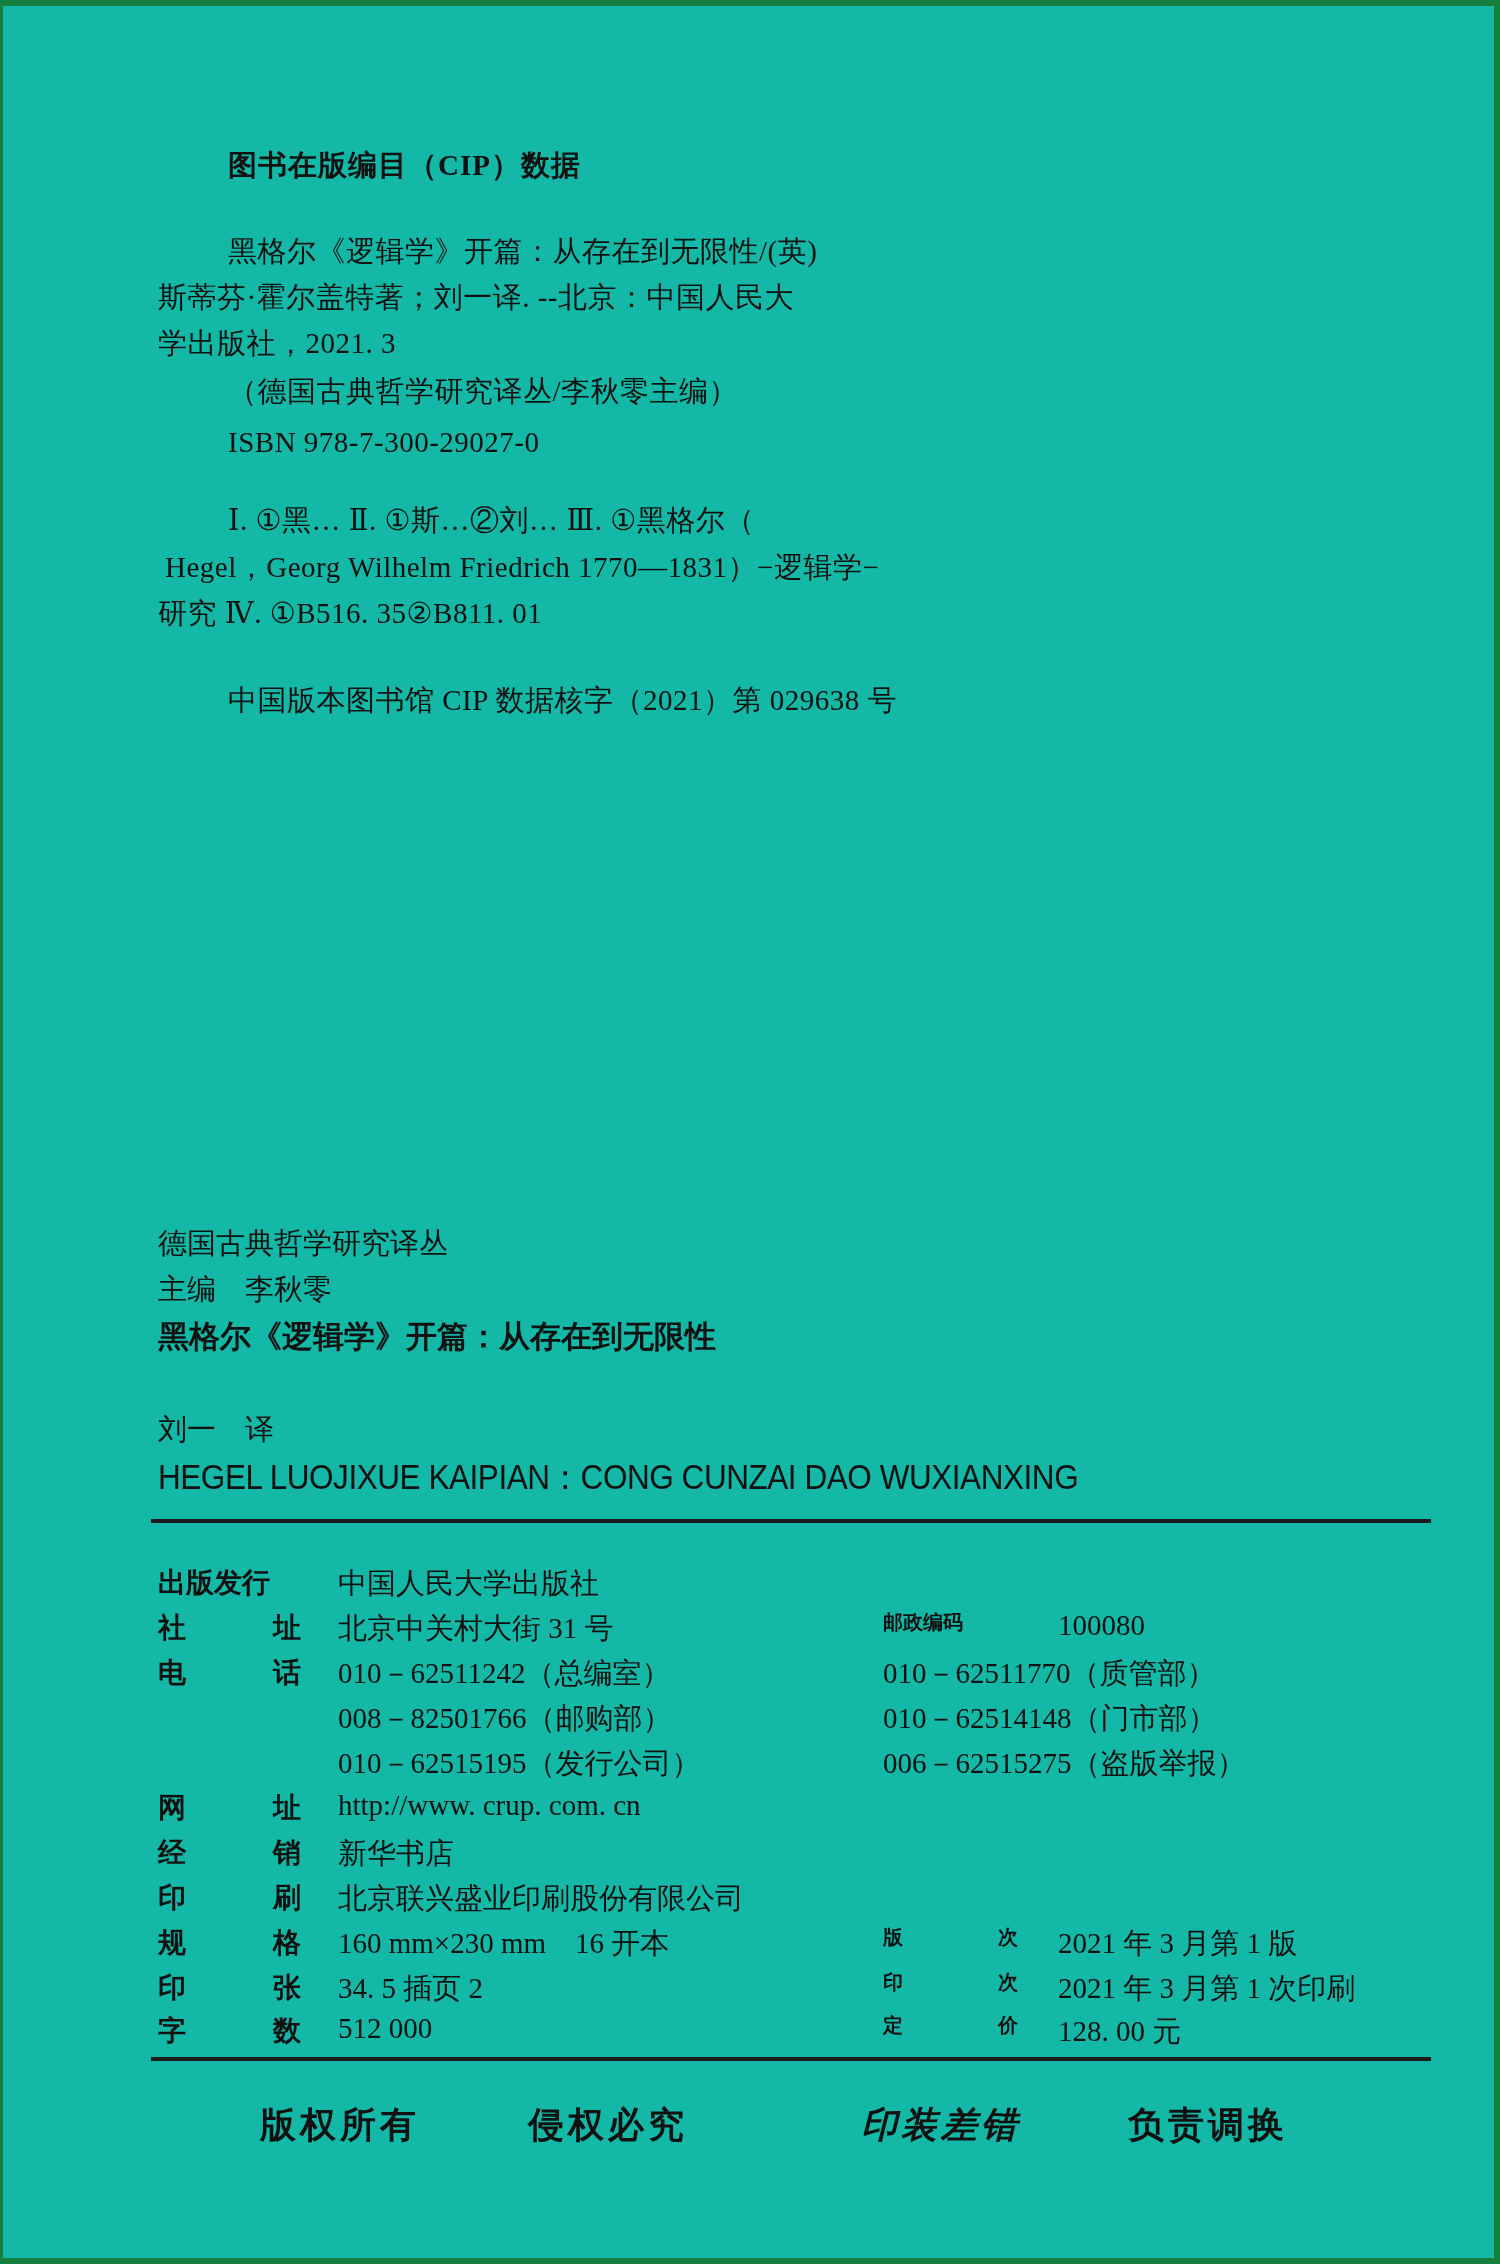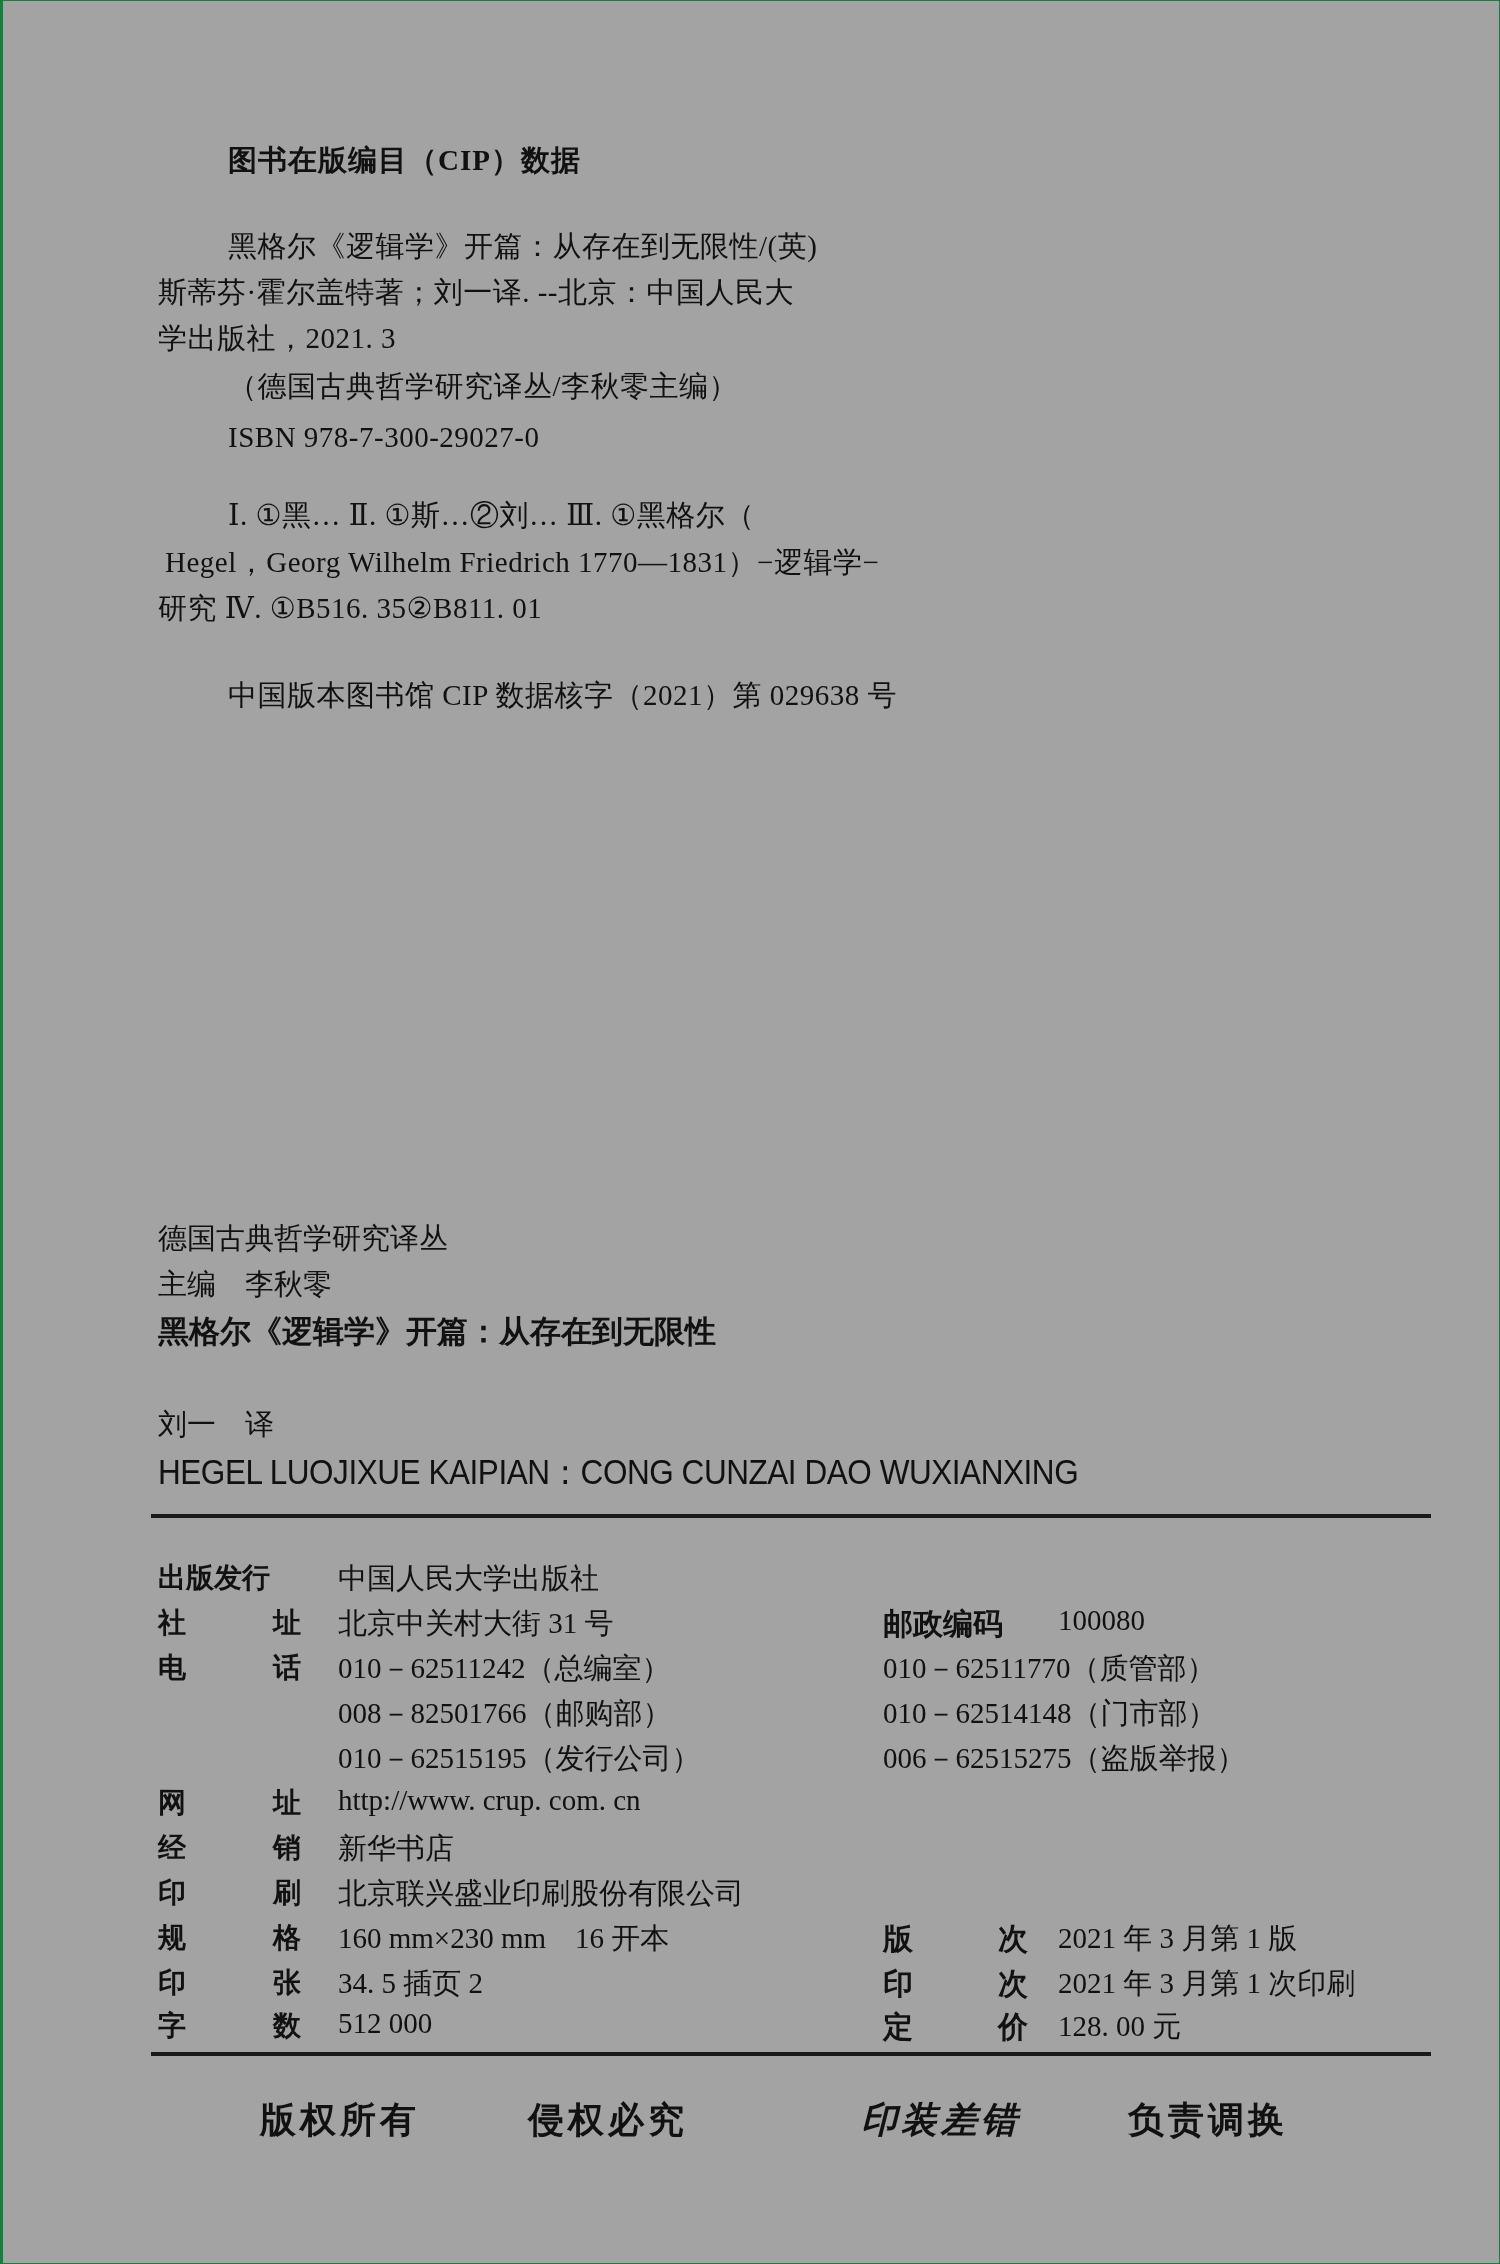--- a/index.html
+++ b/index.html
@@ -1,20 +1,20 @@
 <!DOCTYPE html>
 <html><head>
   <meta charset="utf-8">
   <style>
     html, body { margin: 0; padding: 0; background: #ffffff; }
     body { width: 1500px; height: 2264px; position: relative; overflow: hidden; }
     .page {
       position: absolute; left: 0; top: 0; width: 1500px; height: 2264px;
-      box-sizing: border-box; border: 1px solid #15803d; border-left-width: 3px;
-      background: #a3a3a3; color: #111;
+      box-sizing: border-box; border: 6px solid #15803d; border-left-width: 3px;
+      background: #14b8a6; color: #111;
     }
     .serif { font-family: "Liberation Serif", "DejaVu Serif", serif; }
     .sans { font-family: "Liberation Sans", "DejaVu Sans", sans-serif; }
     .abs { position: absolute; white-space: nowrap; }
 
     
     .cip-heading { left: 225px; top: 140px; font-size: 29px; font-weight: bold; letter-spacing: 1px; }
     .cip-line { font-size: 29px; letter-spacing: 0.5px; }
     .cip-l1 { left: 225px; top: 226px; }
     .cip-l2 { left: 155px; top: 272px; }
@@ -38,21 +38,21 @@
     .rule { position: absolute; left: 148px; width: 1280px; height: 4px; background: #1a1a1a; }
     .rule-top { top: 1513px; }
     .rule-bottom { top: 2051px; }
 
     
     .info-row { position: absolute; left: 155px; height: 45px; font-size: 29px; }
     .info-label { position: absolute; left: 0; width: 150px; font-weight: bold; font-family: "DejaVu Sans", "Liberation Sans", sans-serif; font-size: 28px; }
     .info-label .lc { position: absolute; left: 0; }
     .info-label .rc { position: absolute; left: 115px; }
     .info-value { position: absolute; left: 180px; white-space: nowrap; }
-    .info-right-label { position: absolute; left: 725px; width: 150px; font-weight: bold; font-family: "DejaVu Sans", "Liberation Sans", sans-serif; font-size: 30px; white-space: nowrap; }
+    .info-right-label { position: absolute; left: 725px; width: 150px; font-weight: bold; font-family: "DejaVu Sans", "Liberation Sans", sans-serif; font-size: 20px; white-space: nowrap; }
     .info-right-label .lc { position: absolute; left: 0; }
     .info-right-label .rc { position: absolute; left: 115px; }
     .info-right-value { position: absolute; left: 900px; white-space: nowrap; }
     .info-right-whole { position: absolute; left: 725px; white-space: nowrap; }
 
     .footer-notice { top: 2095px; font-size: 36px; font-weight: bold; font-family: "DejaVu Sans", "Liberation Sans", sans-serif; letter-spacing: 4px; }
     .fn-1 { left: 257px; }
     .fn-2 { left: 525px; }
     .fn-3 { left: 858px; font-style: italic; }
     .fn-4 { left: 1125px; }

